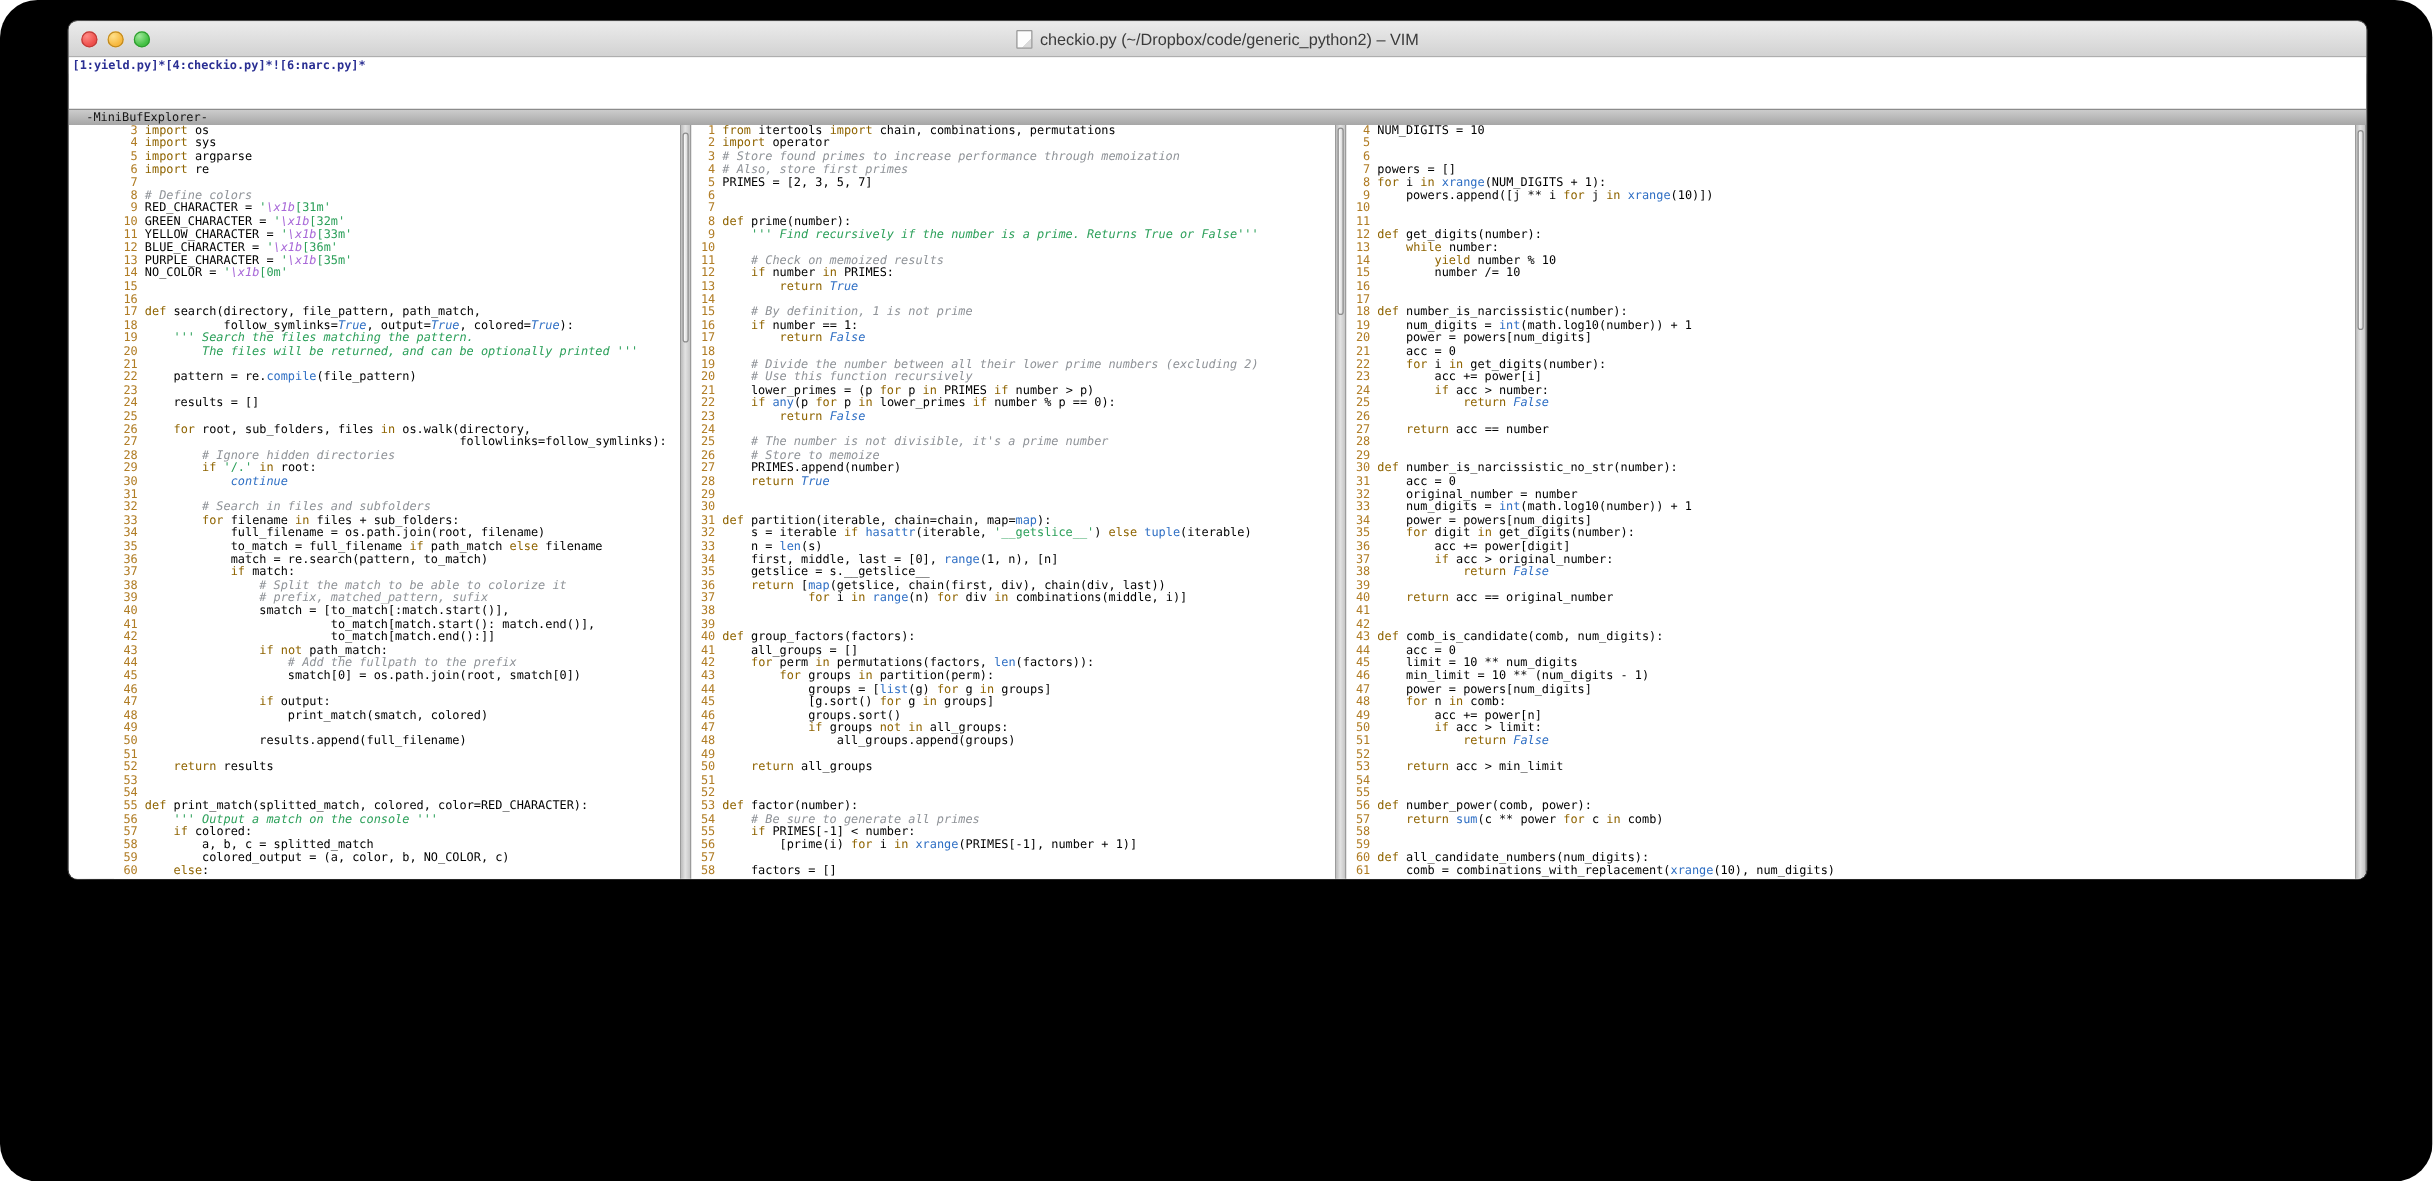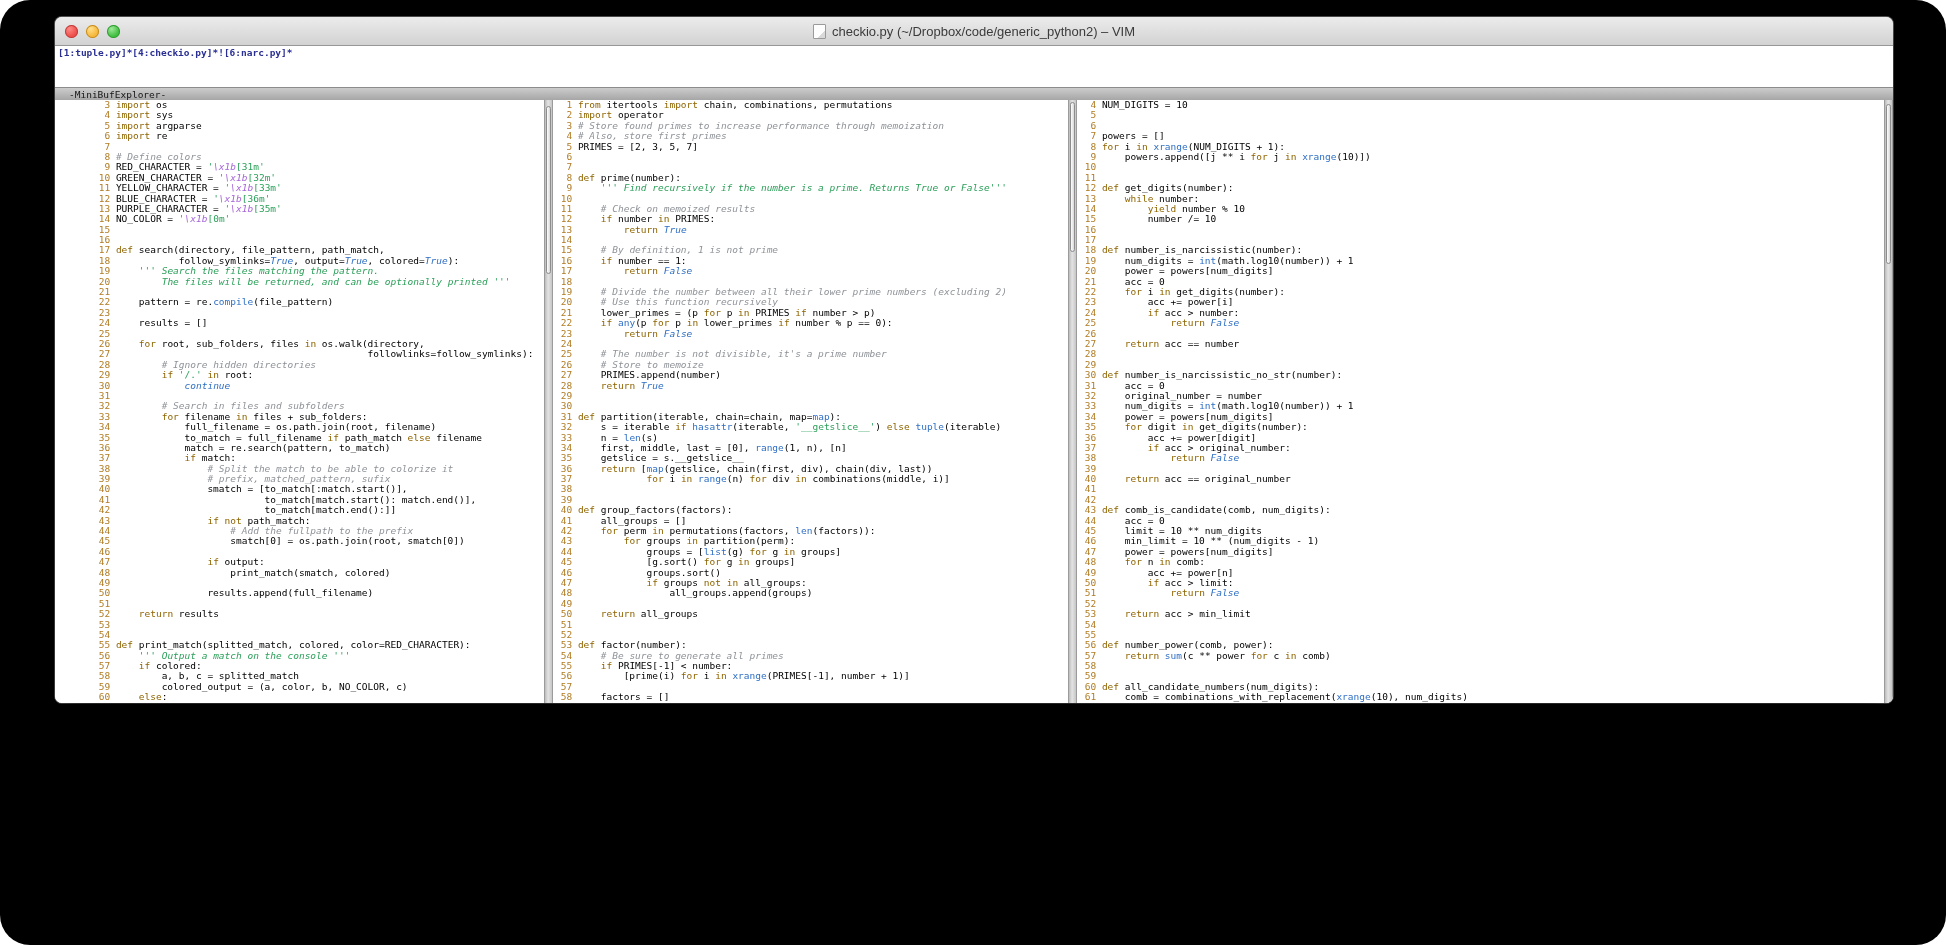--- a/index.html
+++ b/index.html
@@ -71,21 +71,21 @@
         <span class="light green"></span>
       </div>
       <div class="title-wrap">
         <span class="doc-icon"></span>
         <span class="title">checkio.py (~/Dropbox/code/generic_python2) – VIM</span>
       </div>
     </div>
 
     <div class="vim">
 
-      <div class="tabline"><span>[1:tuple.py]*</span><span>[4:checkio.py]*!</span><span>[6:narc.py]*</span></div>
+      <div class="tabline"><span>[1:yield.py]*</span><span>[4:checkio.py]*!</span><span>[6:narc.py]*</span></div>
 
       <div class="minibuf-status">-MiniBufExplorer-</div>
 
       <div class="splits">
 
         <div class="pane-col p0">
           <div class="code"><div class="row"><span class="ln">  3 </span><span class="t-k">import</span><span class="t-p"> os</span></div><div class="row"><span class="ln">  4 </span><span class="t-k">import</span><span class="t-p"> sys</span></div><div class="row"><span class="ln">  5 </span><span class="t-k">import</span><span class="t-p"> argparse</span></div><div class="row"><span class="ln">  6 </span><span class="t-k">import</span><span class="t-p"> re</span></div><div class="row"><span class="ln">  7 </span></div><div class="row"><span class="ln">  8 </span><span class="t-c"># Define colors</span></div><div class="row"><span class="ln">  9 </span><span class="t-p">RED_CHARACTER = </span><span class="t-s">'</span><span class="t-e">\x1b</span><span class="t-s">[31m'</span></div><div class="row"><span class="ln"> 10 </span><span class="t-p">GREEN_CHARACTER = </span><span class="t-s">'</span><span class="t-e">\x1b</span><span class="t-s">[32m'</span></div><div class="row"><span class="ln"> 11 </span><span class="t-p">YELLOW_CHARACTER = </span><span class="t-s">'</span><span class="t-e">\x1b</span><span class="t-s">[33m'</span></div><div class="row"><span class="ln"> 12 </span><span class="t-p">BLUE_CHARACTER = </span><span class="t-s">'</span><span class="t-e">\x1b</span><span class="t-s">[36m'</span></div><div class="row"><span class="ln"> 13 </span><span class="t-p">PURPLE_CHARACTER = </span><span class="t-s">'</span><span class="t-e">\x1b</span><span class="t-s">[35m'</span></div><div class="row"><span class="ln"> 14 </span><span class="t-p">NO_COLOR = </span><span class="t-s">'</span><span class="t-e">\x1b</span><span class="t-s">[0m'</span></div><div class="row"><span class="ln"> 15 </span></div><div class="row"><span class="ln"> 16 </span></div><div class="row"><span class="ln"> 17 </span><span class="t-k">def</span><span class="t-p"> </span><span class="t-f">search</span><span class="t-p">(directory, file_pattern, path_match,</span></div><div class="row"><span class="ln"> 18 </span><span class="t-p">           follow_symlinks=</span><span class="t-B">True</span><span class="t-p">, output=</span><span class="t-B">True</span><span class="t-p">, colored=</span><span class="t-B">True</span><span class="t-p">):</span></div><div class="row"><span class="ln"> 19 </span><span class="t-p">    </span><span class="t-d">''' Search the files matching the pattern.</span></div><div class="row"><span class="ln"> 20 </span><span class="t-p">        </span><span class="t-d">The files will be returned, and can be optionally printed '''</span></div><div class="row"><span class="ln"> 21 </span></div><div class="row"><span class="ln"> 22 </span><span class="t-p">    pattern = re.</span><span class="t-b">compile</span><span class="t-p">(file_pattern)</span></div><div class="row"><span class="ln"> 23 </span></div><div class="row"><span class="ln"> 24 </span><span class="t-p">    results = []</span></div><div class="row"><span class="ln"> 25 </span></div><div class="row"><span class="ln"> 26 </span><span class="t-p">    </span><span class="t-k">for</span><span class="t-p"> root, sub_folders, files </span><span class="t-k">in</span><span class="t-p"> os.walk(directory,</span></div><div class="row"><span class="ln"> 27 </span><span class="t-p">                                            followlinks=follow_symlinks):</span></div><div class="row"><span class="ln"> 28 </span><span class="t-p">        </span><span class="t-c"># Ignore hidden directories</span></div><div class="row"><span class="ln"> 29 </span><span class="t-p">        </span><span class="t-k">if</span><span class="t-p"> </span><span class="t-s">'/.'</span><span class="t-p"> </span><span class="t-k">in</span><span class="t-p"> root:</span></div><div class="row"><span class="ln"> 30 </span><span class="t-p">            </span><span class="t-B">continue</span></div><div class="row"><span class="ln"> 31 </span></div><div class="row"><span class="ln"> 32 </span><span class="t-p">        </span><span class="t-c"># Search in files and subfolders</span></div><div class="row"><span class="ln"> 33 </span><span class="t-p">        </span><span class="t-k">for</span><span class="t-p"> filename </span><span class="t-k">in</span><span class="t-p"> files + sub_folders:</span></div><div class="row"><span class="ln"> 34 </span><span class="t-p">            full_filename = os.path.join(root, filename)</span></div><div class="row"><span class="ln"> 35 </span><span class="t-p">            to_match = full_filename </span><span class="t-k">if</span><span class="t-p"> path_match </span><span class="t-k">else</span><span class="t-p"> filename</span></div><div class="row"><span class="ln"> 36 </span><span class="t-p">            match = re.search(pattern, to_match)</span></div><div class="row"><span class="ln"> 37 </span><span class="t-p">            </span><span class="t-k">if</span><span class="t-p"> match:</span></div><div class="row"><span class="ln"> 38 </span><span class="t-p">                </span><span class="t-c"># Split the match to be able to colorize it</span></div><div class="row"><span class="ln"> 39 </span><span class="t-p">                </span><span class="t-c"># prefix, matched_pattern, sufix</span></div><div class="row"><span class="ln"> 40 </span><span class="t-p">                smatch = [to_match[:match.start()],</span></div><div class="row"><span class="ln"> 41 </span><span class="t-p">                          to_match[match.start(): match.end()],</span></div><div class="row"><span class="ln"> 42 </span><span class="t-p">                          to_match[match.end():]]</span></div><div class="row"><span class="ln"> 43 </span><span class="t-p">                </span><span class="t-k">if</span><span class="t-p"> </span><span class="t-k">not</span><span class="t-p"> path_match:</span></div><div class="row"><span class="ln"> 44 </span><span class="t-p">                    </span><span class="t-c"># Add the fullpath to the prefix</span></div><div class="row"><span class="ln"> 45 </span><span class="t-p">                    smatch[0] = os.path.join(root, smatch[0])</span></div><div class="row"><span class="ln"> 46 </span></div><div class="row"><span class="ln"> 47 </span><span class="t-p">                </span><span class="t-k">if</span><span class="t-p"> output:</span></div><div class="row"><span class="ln"> 48 </span><span class="t-p">                    print_match(smatch, colored)</span></div><div class="row"><span class="ln"> 49 </span></div><div class="row"><span class="ln"> 50 </span><span class="t-p">                results.append(full_filename)</span></div><div class="row"><span class="ln"> 51 </span></div><div class="row"><span class="ln"> 52 </span><span class="t-p">    </span><span class="t-k">return</span><span class="t-p"> results</span></div><div class="row"><span class="ln"> 53 </span></div><div class="row"><span class="ln"> 54 </span></div><div class="row"><span class="ln"> 55 </span><span class="t-k">def</span><span class="t-p"> </span><span class="t-f">print_match</span><span class="t-p">(splitted_match, colored, color=RED_CHARACTER):</span></div><div class="row"><span class="ln"> 56 </span><span class="t-p">    </span><span class="t-d">''' Output a match on the console '''</span></div><div class="row"><span class="ln"> 57 </span><span class="t-p">    </span><span class="t-k">if</span><span class="t-p"> colored:</span></div><div class="row"><span class="ln"> 58 </span><span class="t-p">        a, b, c = splitted_match</span></div><div class="row"><span class="ln"> 59 </span><span class="t-p">        colored_output = (a, color, b, NO_COLOR, c)</span></div><div class="row"><span class="ln"> 60 </span><span class="t-p">    </span><span class="t-k">else</span><span class="t-p">:</span></div></div>
           <div class="statusline">ffind/perm/ffind.py</div>
         </div>
         <div class="vscroll">

